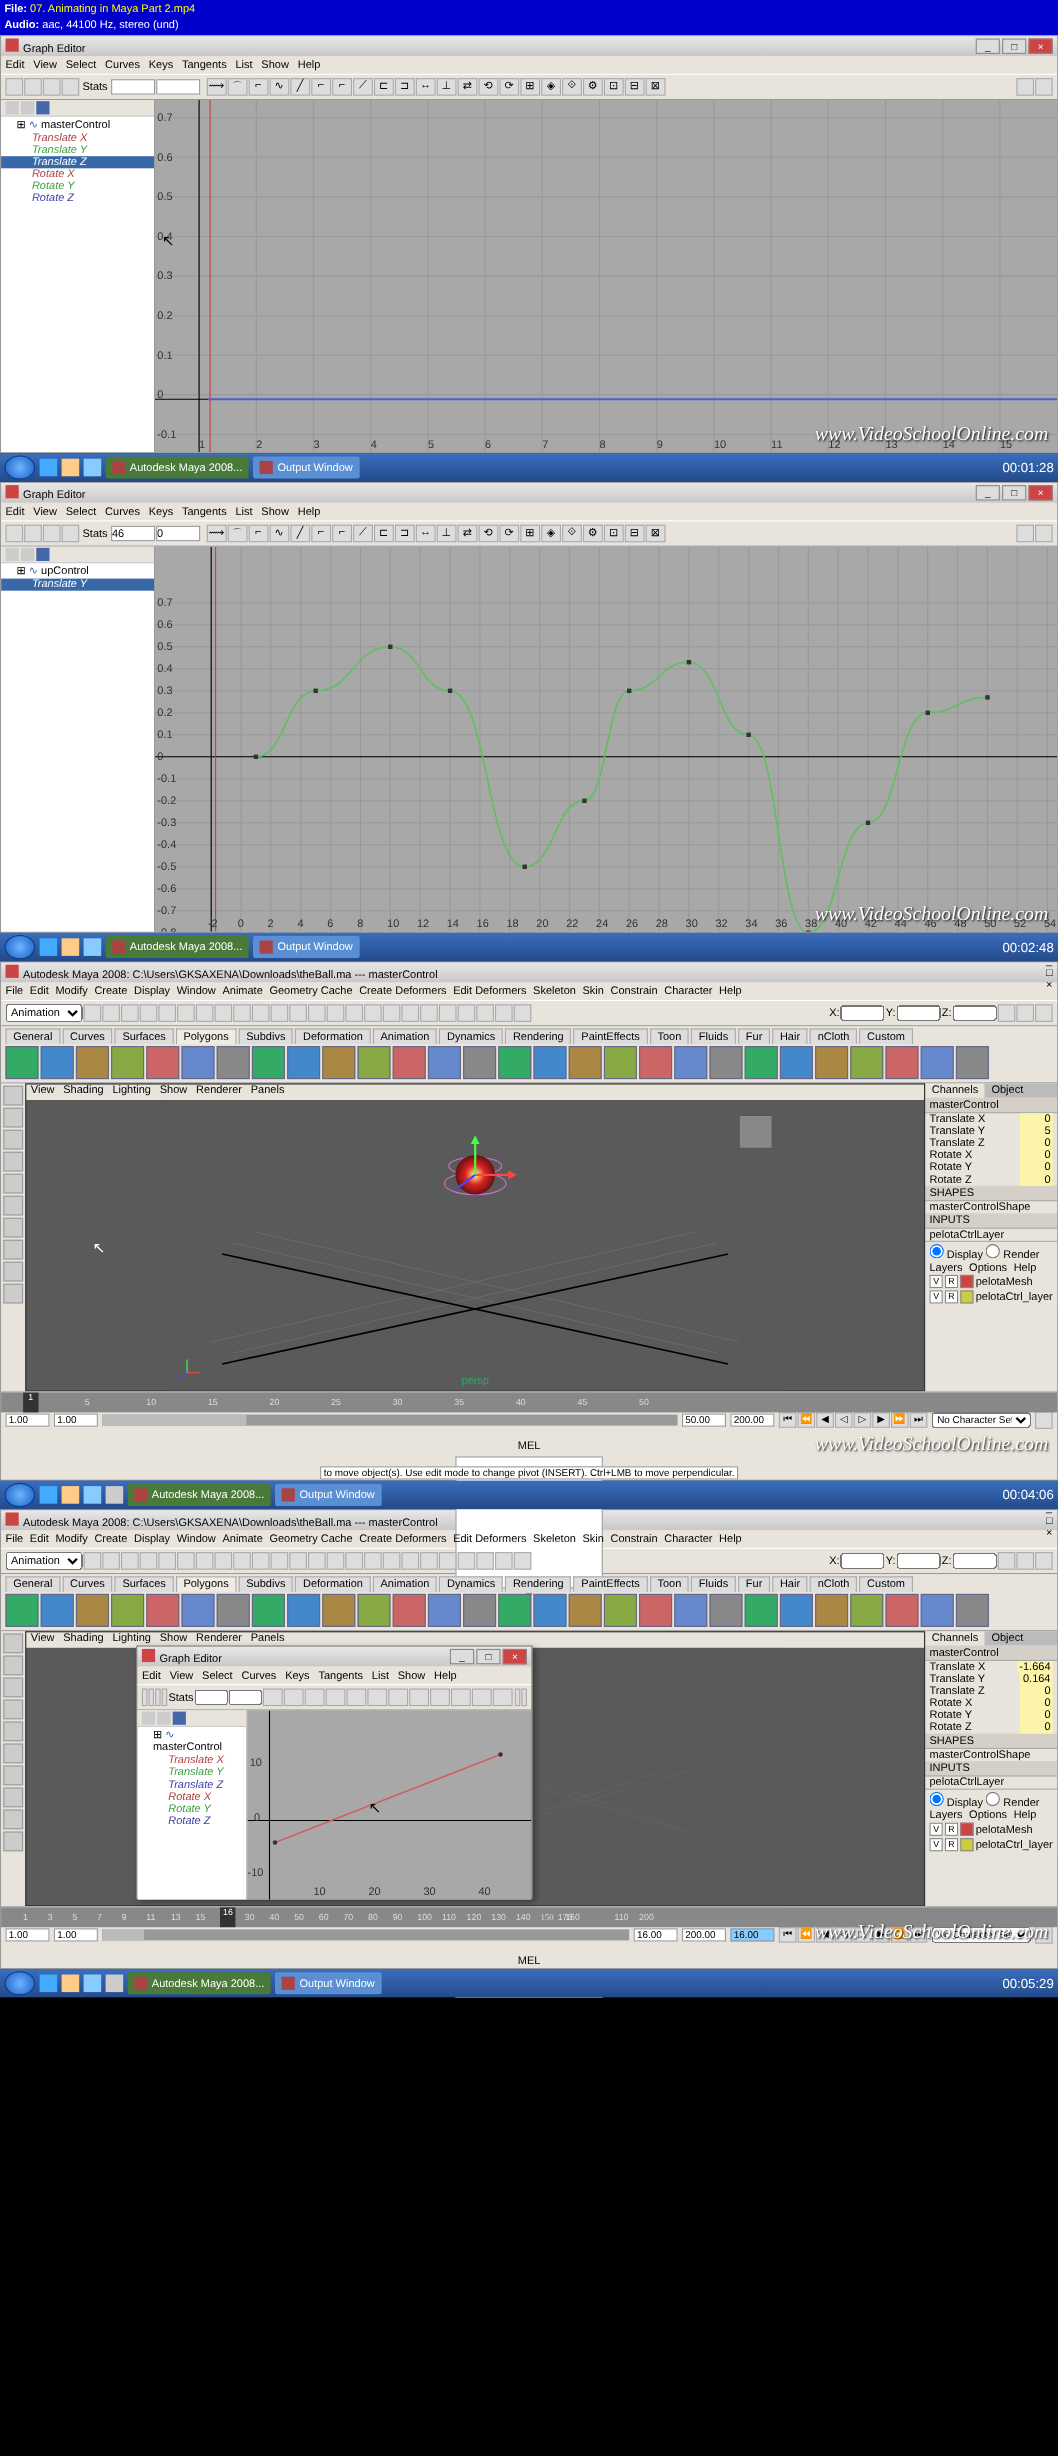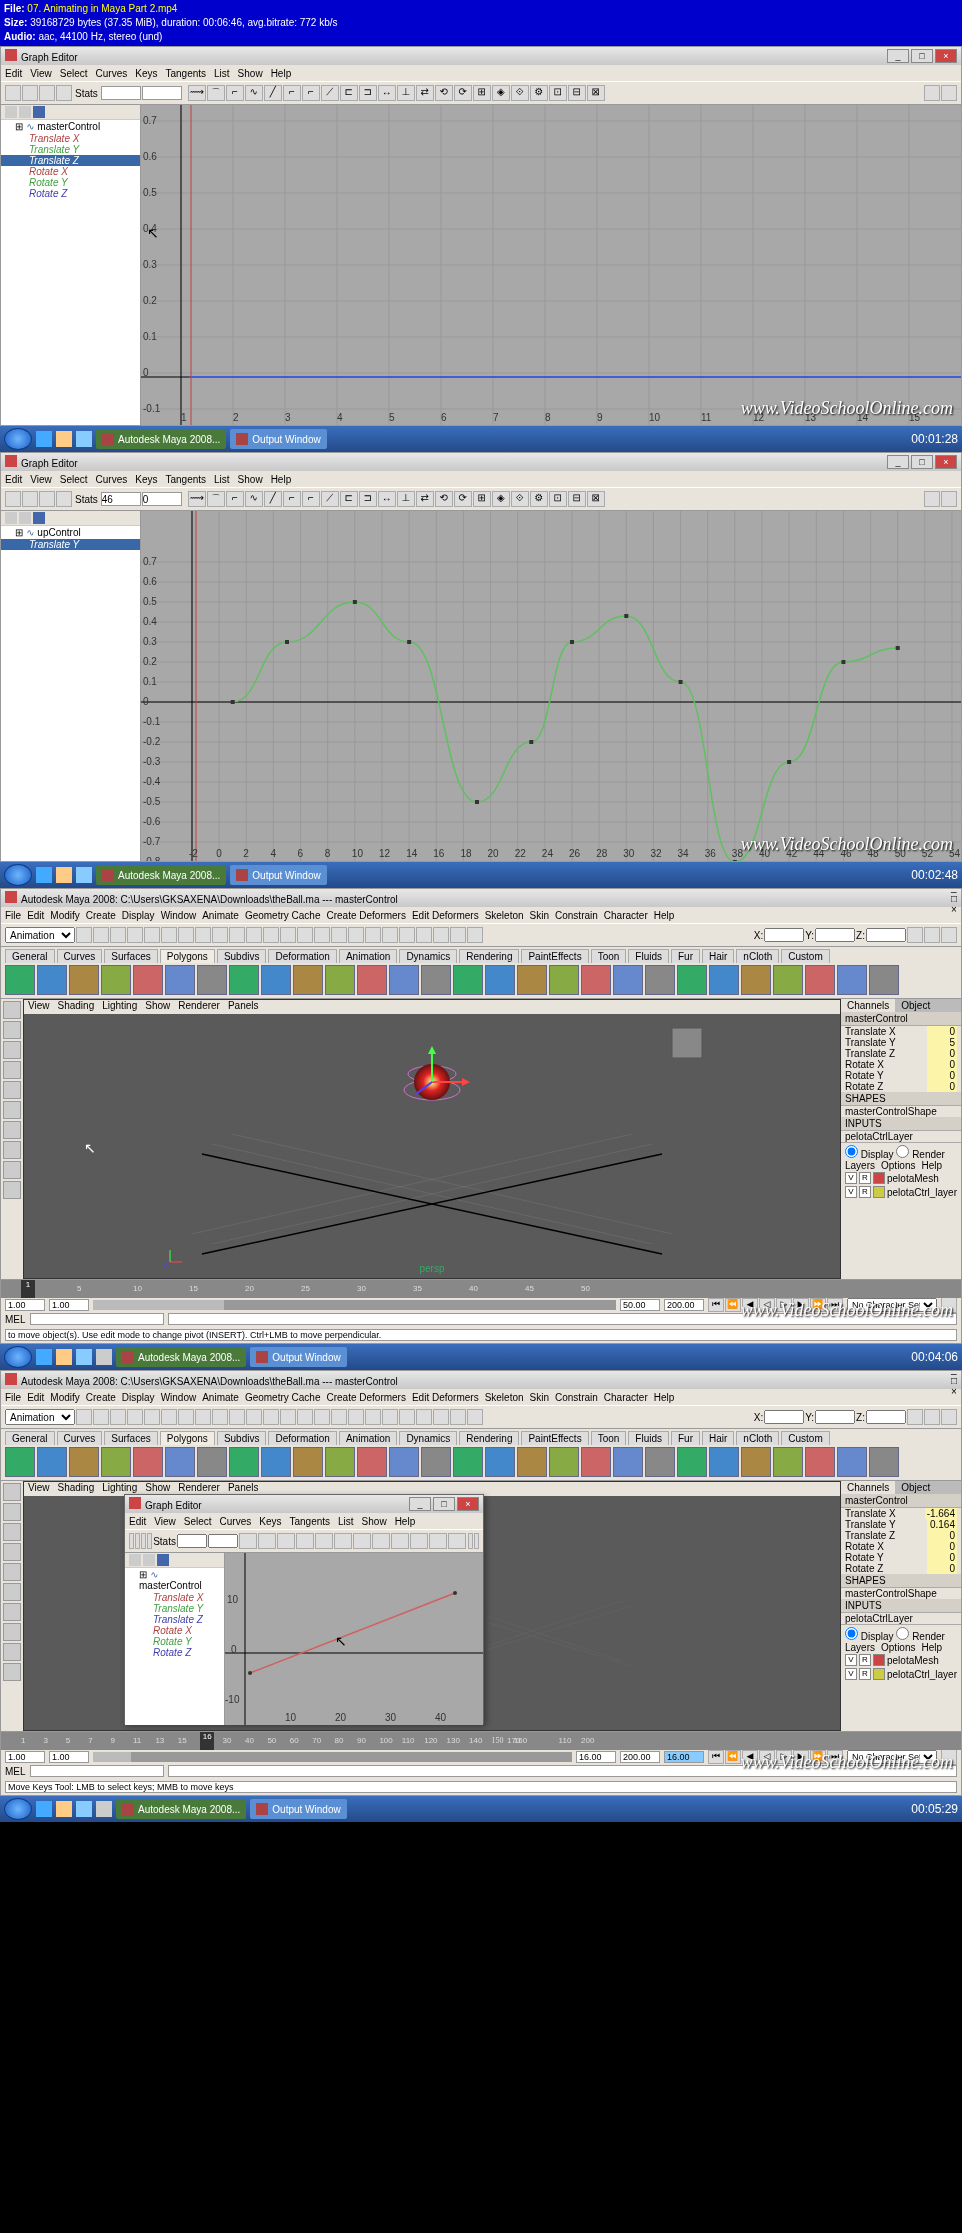--- a/index.html
+++ b/index.html
@@ -43,39 +43,38 @@
 .viewport { flex: 1; background: #5a5a5a; position: relative; border: 1px solid #333; }
 .vp-menubar { background: #e8e4dc; height: 14px; font-size: 10px; padding: 0 4px; display: flex; gap: 8px; }
 .channel-box { width: 120px; background: #e8e4dc; font-size: 10px; }
 .channel-box .chhdr { background: #d4d0c8; border-bottom: 1px solid #aaa; padding: 1px 4px; font-size: 10px; }
 .channel-box .chrow { display: flex; justify-content: space-between; padding: 0 4px; }
 .channel-box .chrow .val { background: #fcf4a8; min-width: 30px; text-align: right; padding: 0 2px; }
 .timeline { background: #e8e4dc; height: 32px; border-top: 1px solid #999; font-size: 9px; position: relative; }
 .timeline-ruler { height: 18px; background: #888; position: relative; }
 .timeline-controls { height: 14px; display: flex; align-items: center; padding: 0 4px; gap: 4px; }
 .range-input { width: 40px; height: 12px; border: 1px solid #999; background: #fff; font-size: 9px; padding: 0 2px; }
-.cmdline { background: #e8e4dc; height: 16px; display: flex; align-items: center; padding: 0 4px; font-size: 10px; gap: 4px; }
+.cmdline { background: #e8e4dc; height: 16px; display: flex; align-items: center; padding: 12px 4px; font-size: 10px; gap: 4px; flex-direction: column; }
 .cmdline input { flex: 0 0 120px; height: 12px; border: 1px solid #999; background: #fff; }
 .cmdline .feedback { flex: 1; background: #fff; height: 12px; border: 1px solid #999; padding: 0 2px; font-size: 9px; }
 .small-graph-editor { position: absolute; left: 100px; top: 12px; width: 360px; height: 230px; background: #e8e4dc; border: 1px solid #666; box-shadow: 2px 2px 6px rgba(0,0,0,0.4); }
 .sep { width: 4px; }
 .tangent-btns { display: flex; gap: 1px; }
 .tangent-btns .tbtn { width: 18px; }
 .layer-box { background: #e8e4dc; font-size: 10px; padding: 2px 4px; border-top: 1px solid #aaa; }
 .layer-row { display: flex; align-items: center; gap: 2px; padding: 1px 0; }
 .layer-row .lbox { width: 12px; height: 12px; background: #fff; border: 1px solid #888; font-size: 8px; text-align: center; line-height: 10px; }
 .transport { display: flex; gap: 1px; }
 .transport .tbtn { width: 16px; height: 14px; }
 </style>
 </head>
 <body>
 
 <div class="header-text">
   <div><b>File:</b> <span class="yellow">07. Animating in Maya Part 2.mp4</span></div>
-  <div><b>Size:</b> <span>39168729 bytes (37.35 MiB), duration: 00:06:46, avg.bitrate: 772 kb/s</span></div>
   <div><b>Audio:</b> <span>aac, 44100 Hz, stereo (und)</span></div>
 </div>
 
 <div class="panel">
   <div class="titlebar">
     <span class="title"><span style="display:inline-block;width:12px;height:12px;background:#c44;margin-right:4px;"></span><span>Graph Editor</span></span>
     <div class="winbtns">
       <div class="winbtn">_</div>
       <div class="winbtn">□</div>
       <div class="winbtn close">×</div>
@@ -1094,23 +1093,20 @@
         </div>
       <select style="width:90px;font-size:9px;"><option>No Character Set</option></select>
       <span class="tbtn"></span>
     </div>
   </div>
   <div class="cmdline">
       <span>MEL</span>
       <input style="">
       <div class="feedback"></div>
     </div>
-  <div class="cmdline">
-      <div class="feedback">Move Keys Tool: LMB to select keys; MMB to move keys</div>
-    </div>
   <div style="position:relative;height:0;">
       <div class="watermark" style="bottom:22px;">www.VideoSchoolOnline.com</div>
     </div>
 </div>
 <div class="taskbar">
   <div class="start-btn"></div>
   <div style="width:16px;height:16px;background:#4af;"></div>
   <div style="width:16px;height:16px;background:#fc8;"></div>
   <div style="width:16px;height:16px;background:#8cf;"></div>
   <div style="width:16px;height:16px;background:#ccc;"></div>

